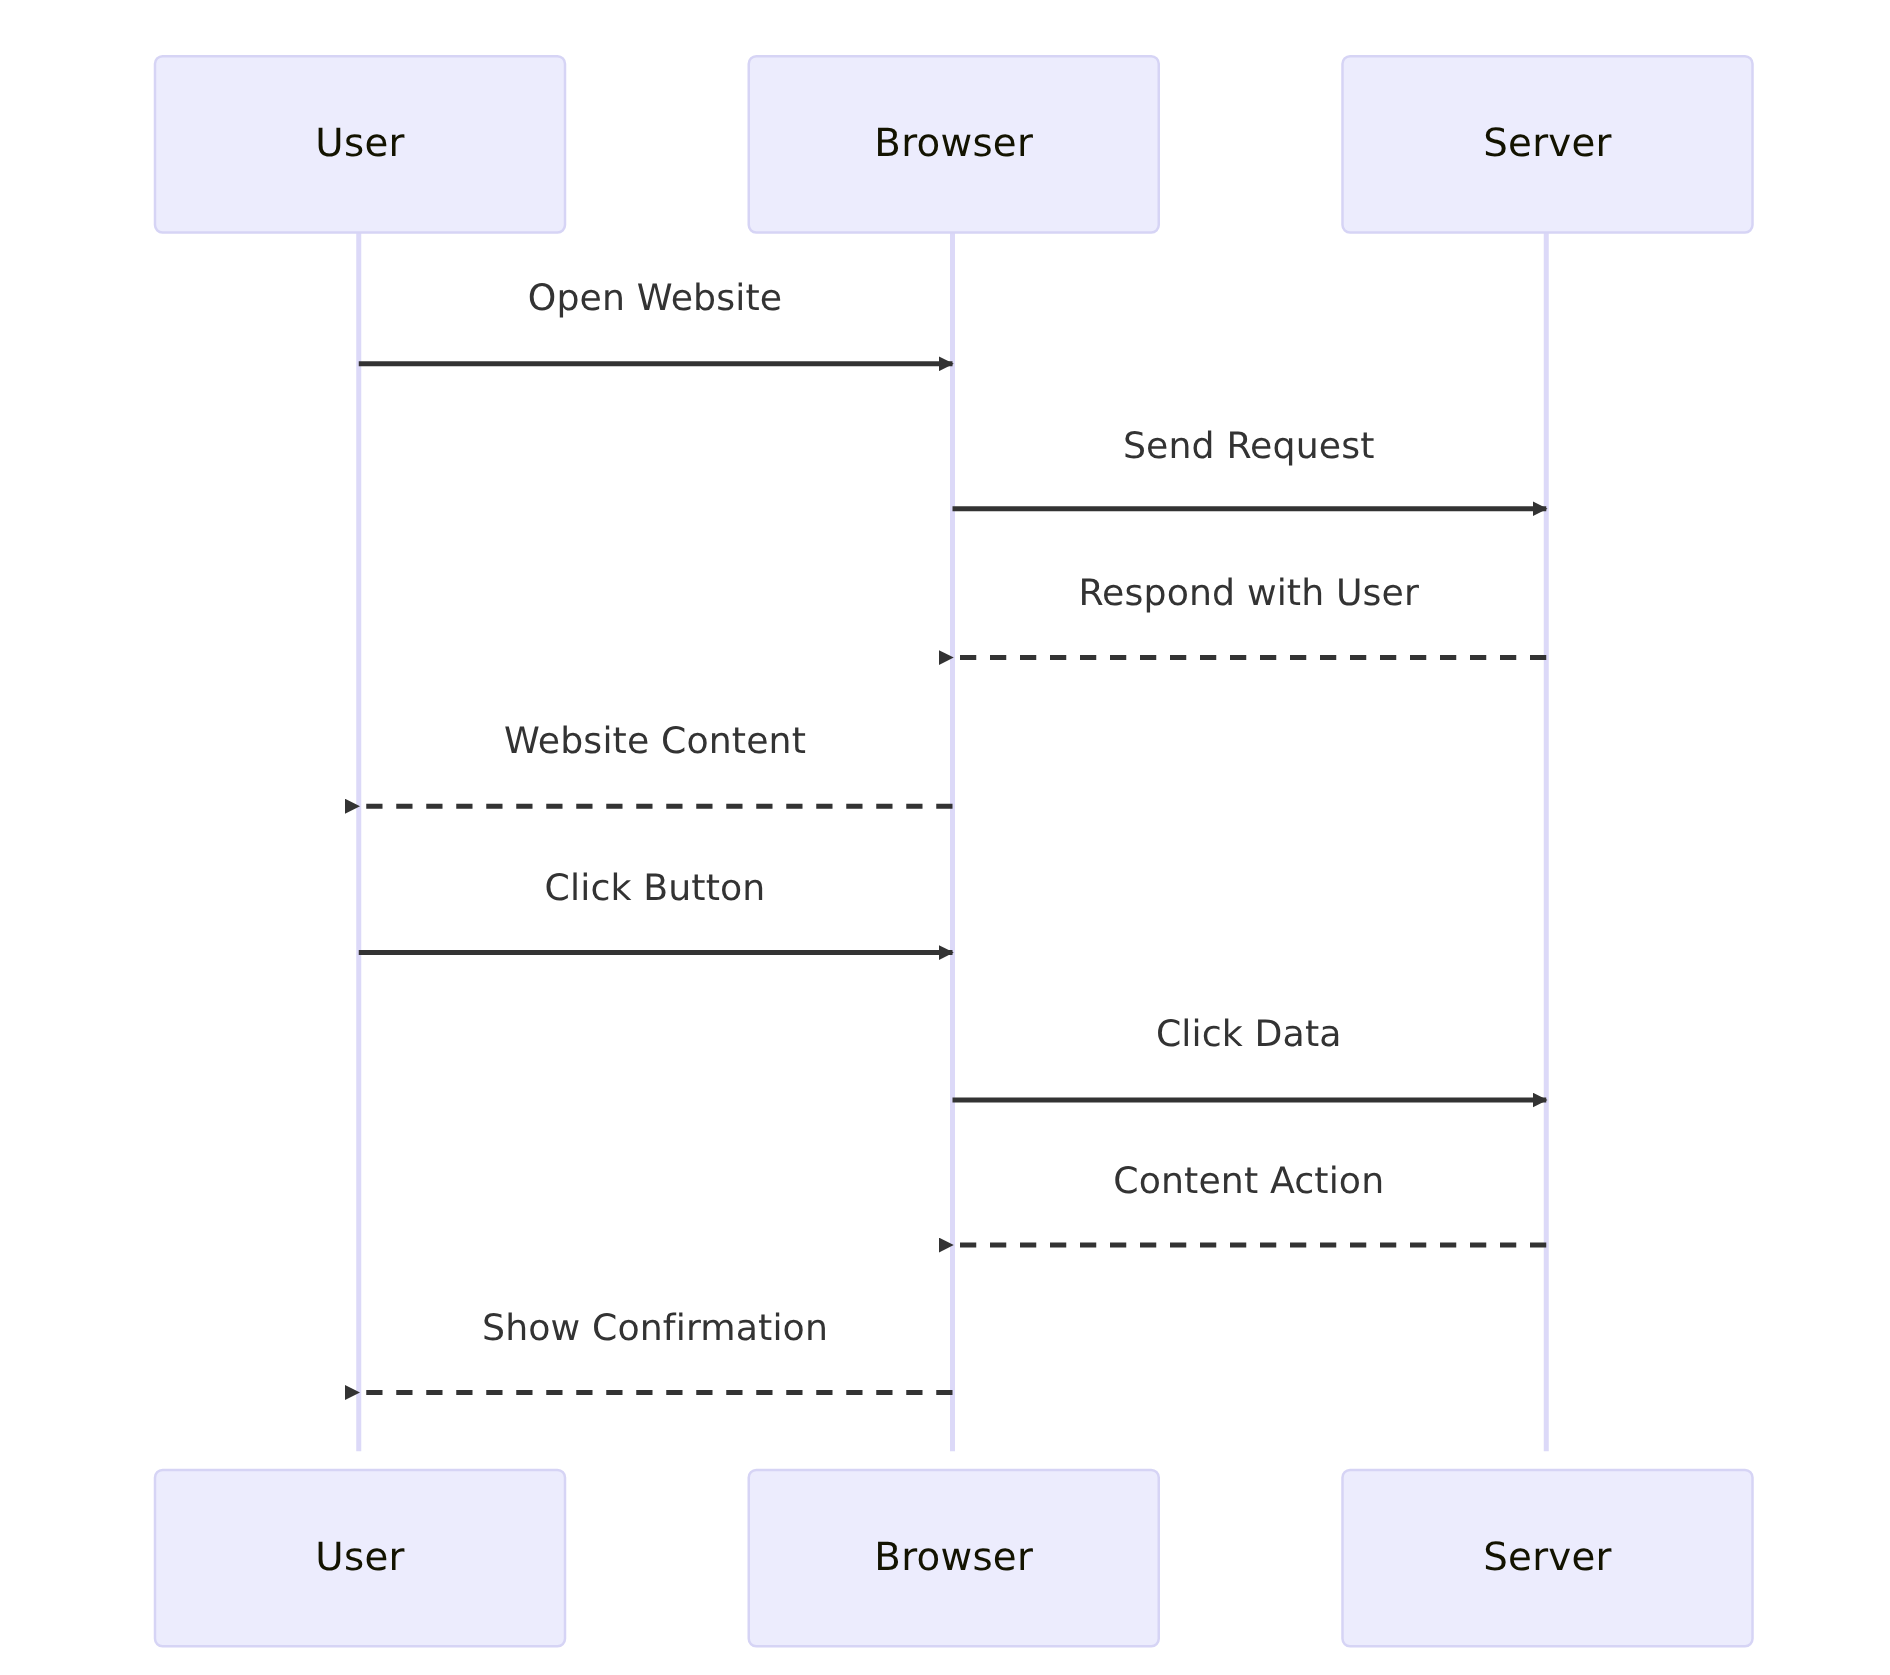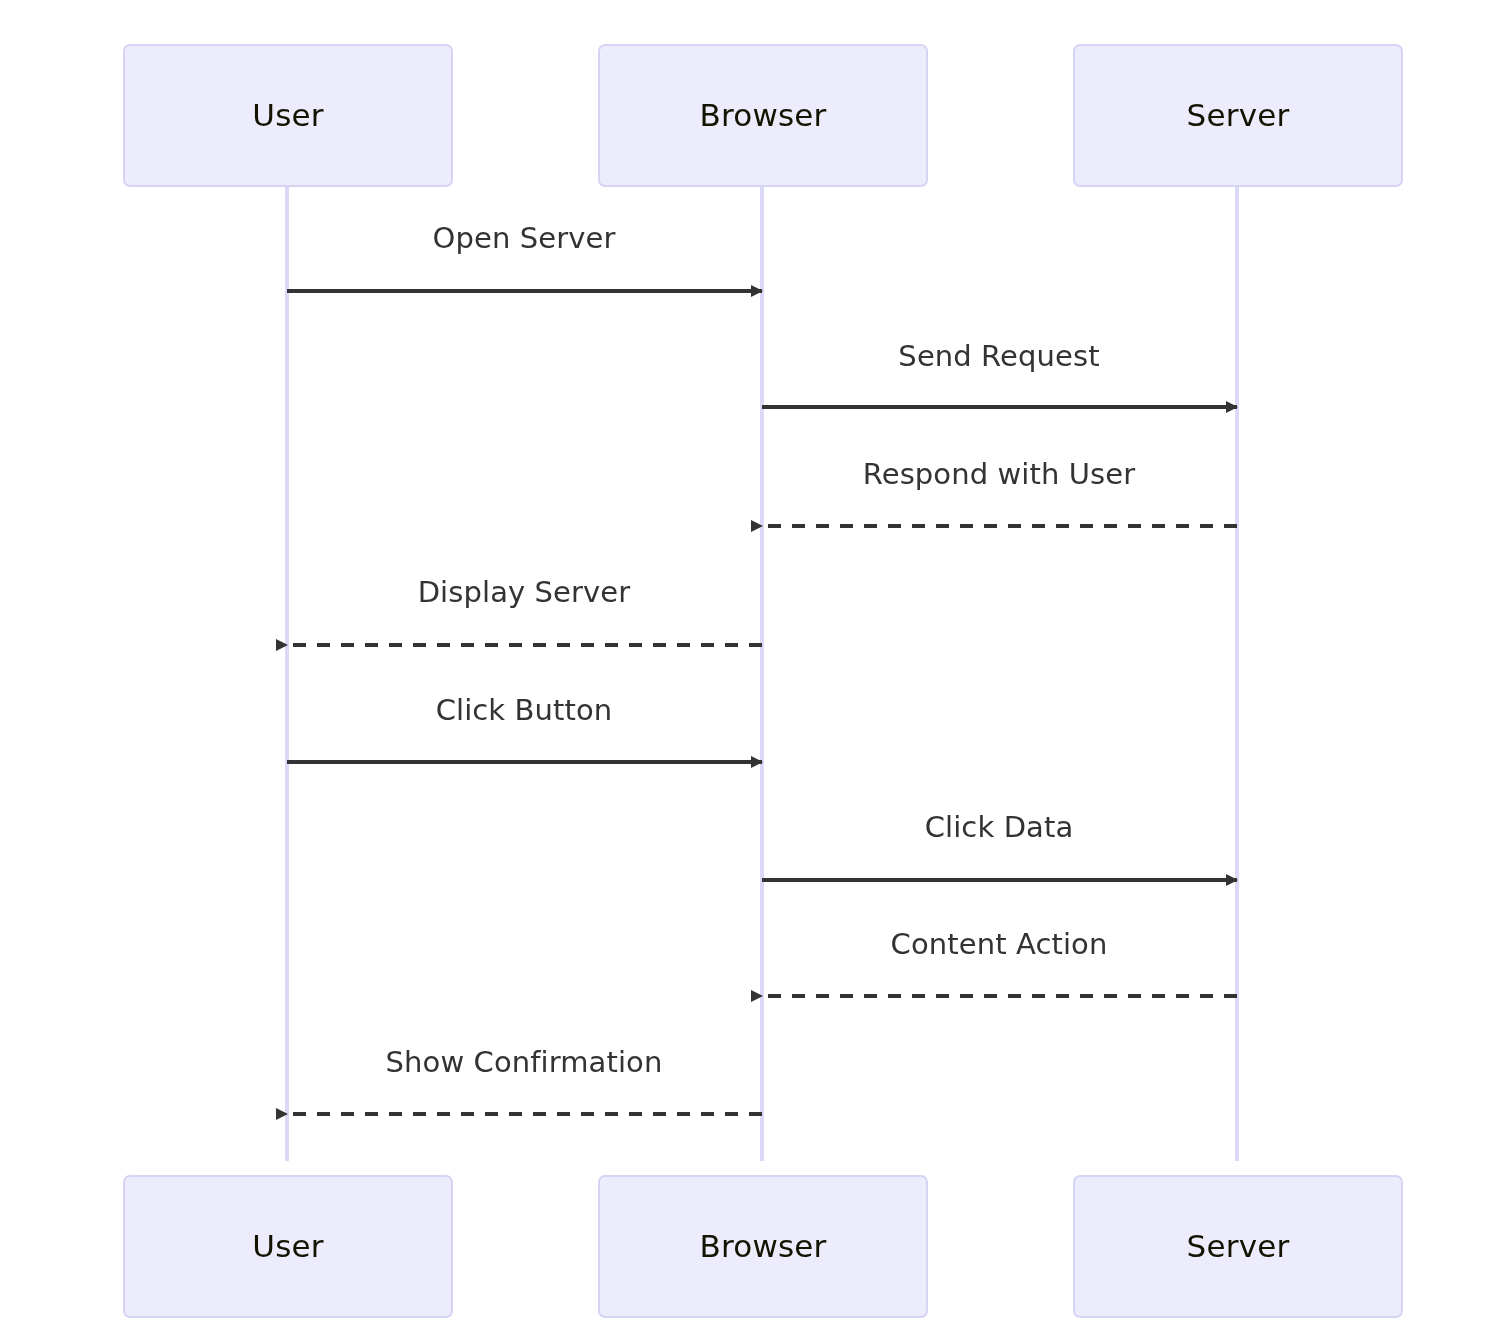--- a/index.html
+++ b/index.html
@@ -113,23 +113,23 @@
       </div>
       <div class="actor-box" style="left: 598px; top: 1161px; width: 330px; height: 143px;">
         <span class="actor-label">Browser</span>
       </div>
       <div class="actor-box" style="left: 1073px; top: 1161px; width: 330px; height: 143px;">
         <span class="actor-label">Server</span>
       </div>
     </div>
 
   <div id="msg-labels">
-      <div class="msg-label" style="left: 524px; top: 238px;">Open Server</div>
+      <div class="msg-label" style="left: 524px; top: 238px;">Open Website</div>
       <div class="msg-label" style="left: 999px; top: 356px;">Send Request</div>
       <div class="msg-label" style="left: 999px; top: 474px;">Respond with User</div>
-      <div class="msg-label" style="left: 524px; top: 592px;">Display Server</div>
+      <div class="msg-label" style="left: 524px; top: 592px;">Website Content</div>
       <div class="msg-label" style="left: 524px; top: 710px;">Click Button</div>
       <div class="msg-label" style="left: 999px; top: 827px;">Click Data</div>
       <div class="msg-label" style="left: 999px; top: 944px;">Content Action</div>
       <div class="msg-label" style="left: 524px; top: 1062px;">Show Confirmation</div>
     </div>
 
 </div>
 
 </body></html>

